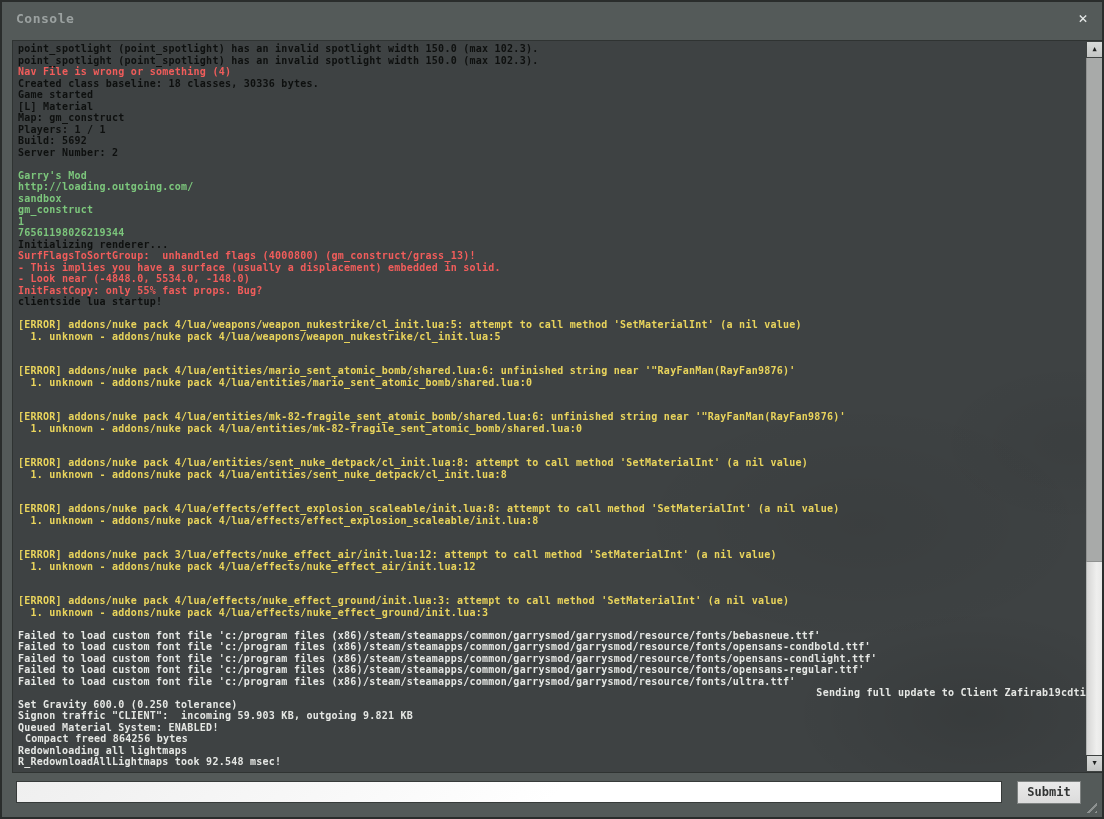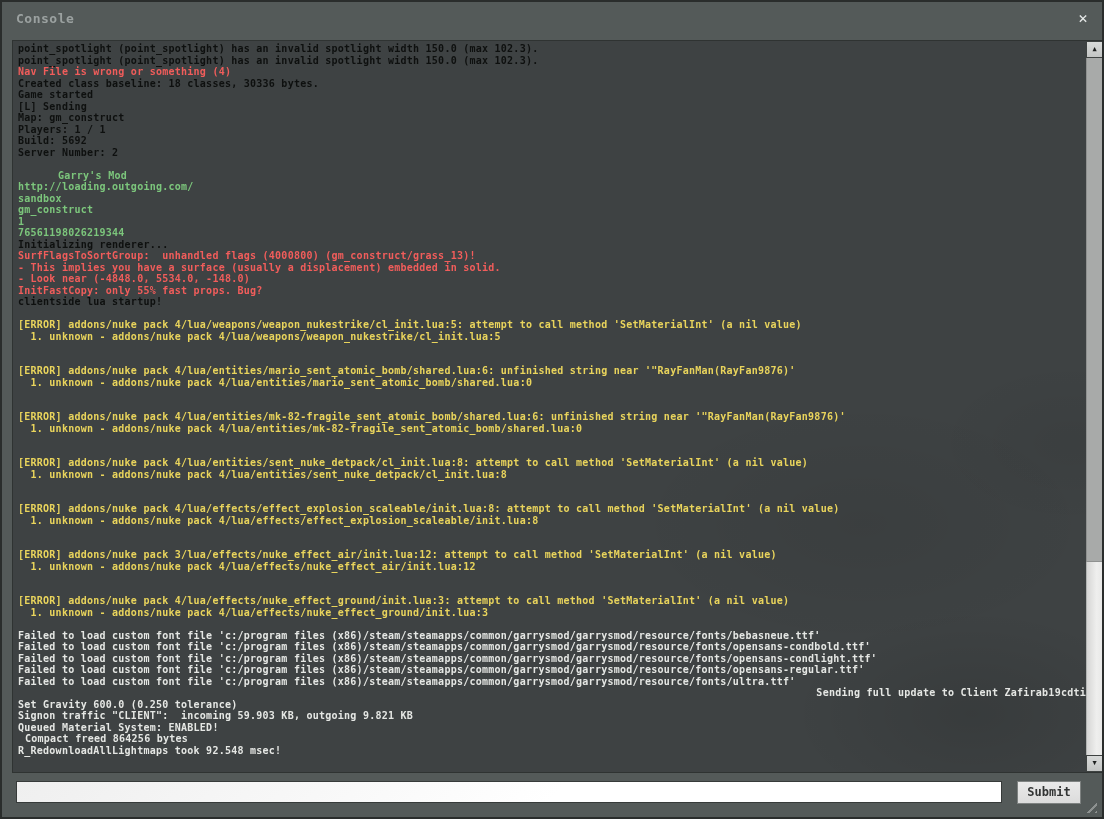--- a/index.html
+++ b/index.html
@@ -92,27 +92,27 @@
   </div>
 
   <div id="panel">
     <div id="output">
 
     <div class="line" style="color: rgb(14, 16, 15);">point_spotlight (point_spotlight) has an invalid spotlight width 150.0 (max 102.3).</div>
         <div class="line" style="color: rgb(14, 16, 15);">point_spotlight (point_spotlight) has an invalid spotlight width 150.0 (max 102.3).</div>
         <div class="line" style="color: rgb(241, 93, 91);">Nav File is wrong or something (4)</div>
         <div class="line" style="color: rgb(14, 16, 15);">Created class baseline: 18 classes, 30336 bytes.</div>
         <div class="line" style="color: rgb(14, 16, 15);">Game started</div>
-        <div class="line" style="color: rgb(14, 16, 15);">[L] Sending</div>
+        <div class="line" style="color: rgb(14, 16, 15);">[L] Material</div>
         <div class="line" style="color: rgb(14, 16, 15);">Map: gm_construct</div>
         <div class="line" style="color: rgb(14, 16, 15);">Players: 1 / 1</div>
         <div class="line" style="color: rgb(14, 16, 15);">Build: 5692</div>
         <div class="line" style="color: rgb(14, 16, 15);">Server Number: 2</div>
         <div class="line" style="color: rgb(14, 16, 15);">&nbsp;</div>
-        <div class="line" style="color: rgb(124, 198, 124); margin-left: 40px;">Garry's Mod</div>
+        <div class="line" style="color: rgb(124, 198, 124);">Garry's Mod</div>
         <div class="line" style="color: rgb(124, 198, 124);">http://loading.outgoing.com/</div>
         <div class="line" style="color: rgb(124, 198, 124);">sandbox</div>
         <div class="line" style="color: rgb(124, 198, 124);">gm_construct</div>
         <div class="line" style="color: rgb(124, 198, 124);">1</div>
         <div class="line" style="color: rgb(124, 198, 124);">76561198026219344</div>
         <div class="line" style="color: rgb(14, 16, 15);">Initializing renderer...</div>
         <div class="line" style="color: rgb(241, 93, 91);">SurfFlagsToSortGroup:  unhandled flags (4000800) (gm_construct/grass_13)!</div>
         <div class="line" style="color: rgb(241, 93, 91);">- This implies you have a surface (usually a displacement) embedded in solid.</div>
         <div class="line" style="color: rgb(241, 93, 91);">- Look near (-4848.0, 5534.0, -148.0)</div>
         <div class="line" style="color: rgb(241, 93, 91);">InitFastCopy: only 55% fast props. Bug?</div>
@@ -148,20 +148,21 @@
         <div class="line" style="color: rgb(229, 231, 228);">Failed to load custom font file 'c:/program files (x86)/steam/steamapps/common/garrysmod/garrysmod/resource/fonts/bebasneue.ttf'</div>
         <div class="line" style="color: rgb(229, 231, 228);">Failed to load custom font file 'c:/program files (x86)/steam/steamapps/common/garrysmod/garrysmod/resource/fonts/opensans-condbold.ttf'</div>
         <div class="line" style="color: rgb(229, 231, 228);">Failed to load custom font file 'c:/program files (x86)/steam/steamapps/common/garrysmod/garrysmod/resource/fonts/opensans-condlight.ttf'</div>
         <div class="line" style="color: rgb(229, 231, 228);">Failed to load custom font file 'c:/program files (x86)/steam/steamapps/common/garrysmod/garrysmod/resource/fonts/opensans-regular.ttf'</div>
         <div class="line" style="color: rgb(229, 231, 228);">Failed to load custom font file 'c:/program files (x86)/steam/steamapps/common/garrysmod/garrysmod/resource/fonts/ultra.ttf'</div>
         <div class="line" style="color: rgb(229, 231, 228); text-align: right;">Sending full update to Client Zafirab19cdti</div>
         <div class="line" style="color: rgb(229, 231, 228);">Set Gravity 600.0 (0.250 tolerance)</div>
         <div class="line" style="color: rgb(229, 231, 228);">Signon traffic "CLIENT":  incoming 59.903 KB, outgoing 9.821 KB</div>
         <div class="line" style="color: rgb(229, 231, 228);">Queued Material System: ENABLED!</div>
         <div class="line" style="color: rgb(229, 231, 228); margin-left: 7px;">Compact freed 864256 bytes</div>
+        <div class="line" style="color: rgb(229, 231, 228);">Redownloading all lightmaps</div>
         <div class="line" style="color: rgb(229, 231, 228);">R_RedownloadAllLightmaps took 92.548 msec!</div>
       </div>
 
     <div id="scrollbar">
       <div id="sb-track"></div>
       <div id="sb-thumb"></div>
       <div id="sb-up" class="sb-btn">▲</div>
       <div id="sb-down" class="sb-btn">▼</div>
     </div>
   </div>

